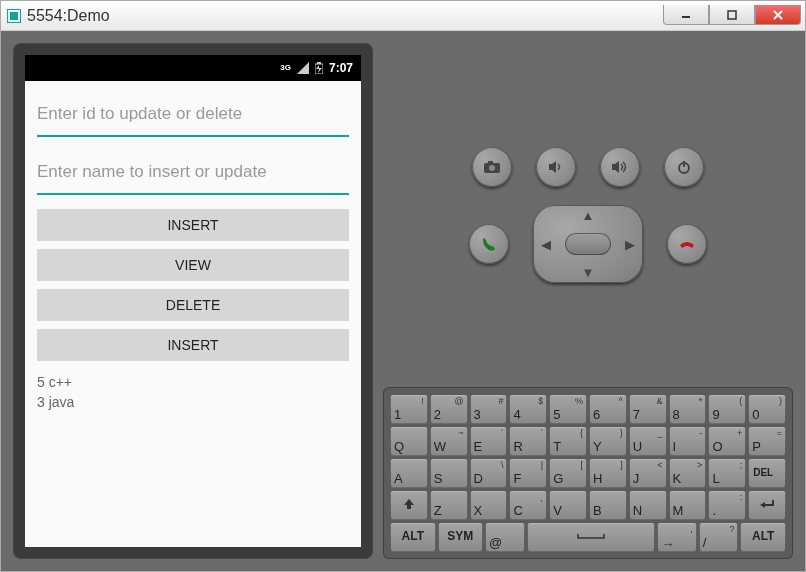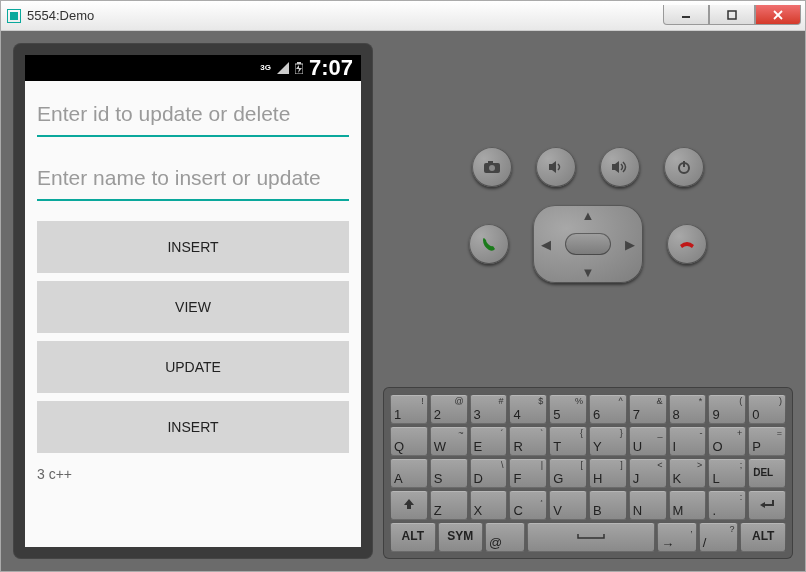--- a/index.html
+++ b/index.html
@@ -22,21 +22,21 @@
     width: 14px; height: 14px;
     border: 1px solid #0aa89c;
     margin-right: 6px;
     position: relative;
   }
   .titlebar-icon::after {
     content: ""; position: absolute;
     left: 2px; top: 2px; right: 2px; bottom: 2px;
     background: #0aa89c;
   }
-  .titlebar-text { font-size: 13px; color: #333; }
+  .titlebar-text { font-size: 16px; color: #333; }
   .win-controls { margin-left: auto; display: flex; }
   .win-btn {
     width: 46px; height: 20px;
     margin-top: -1px;
     display: flex; align-items: center; justify-content: center;
     font-size: 12px; color: #333;
     border: 1px solid #999;
     border-top: none;
     background: linear-gradient(#f5f5f5,#dcdcdc);
   }
@@ -70,35 +70,35 @@
   }
   .statusbar {
     height: 26px; background: #000;
     color: #fff; display: flex;
     align-items: center; justify-content: flex-end;
     padding: 0 8px; gap: 6px;
     font-size: 11px; font-weight: bold;
   }
   .statusbar .net { font-size: 8px; line-height: 8px; }
   .signal-icon svg, .battery-icon svg { display: block; }
-  .clock { font-size: 22px; }
+  .clock { font-size: 12px; }
   
   .app-content { padding: 12px; flex:1; }
   .text-input {
     width: 100%; height: 44px;
     border: none; border-bottom: 2px solid #0aa89c;
-    font-size: 21px; color: #333;
+    font-size: 17px; color: #333;
     background: transparent;
-    margin-bottom: 20px;
+    margin-bottom: 14px;
     outline: none;
   }
   .text-input::placeholder { color: #9a9a9a; }
   
   .app-btn {
-    width: 100%; height: 52px;
+    width: 100%; height: 32px;
     background: #d6d6d6;
     border: none;
     font-size: 14px; font-weight: 500;
     color: #222;
     margin-bottom: 8px;
     cursor: pointer;
   }
   .data-list {
     font-size: 14px; color: #666; line-height: 1.4;
     margin-top: 4px;
@@ -218,24 +218,25 @@
                 <polygon points="4,3 1,7 4,7 3,11 7,6 4,6" fill="#ccc"></polygon>
               </svg>
           </span>
           <span class="clock">7:07</span>
         </div>
         <div class="app-content">
           <input class="text-input" placeholder="Enter id to update or delete" style="">
           <input class="text-input" placeholder="Enter name to insert or update" style="">
           <button class="app-btn">INSERT</button>
           <button class="app-btn">VIEW</button>
-          <button class="app-btn">UPDATE</button>
+          <button class="app-btn">DELETE</button>
           <button class="app-btn">INSERT</button>
           <div class="data-list">
-            <div>3 c++</div>
+            <div>5 c++</div>
+            <div>3 java</div>
           </div>
         </div>
       </div>
     </div>
 
     <div class="right-panel">
       <div class="controls-area">
         <div class="control-row">
           <div class="round-btn">
               <svg width="18" height="14">

